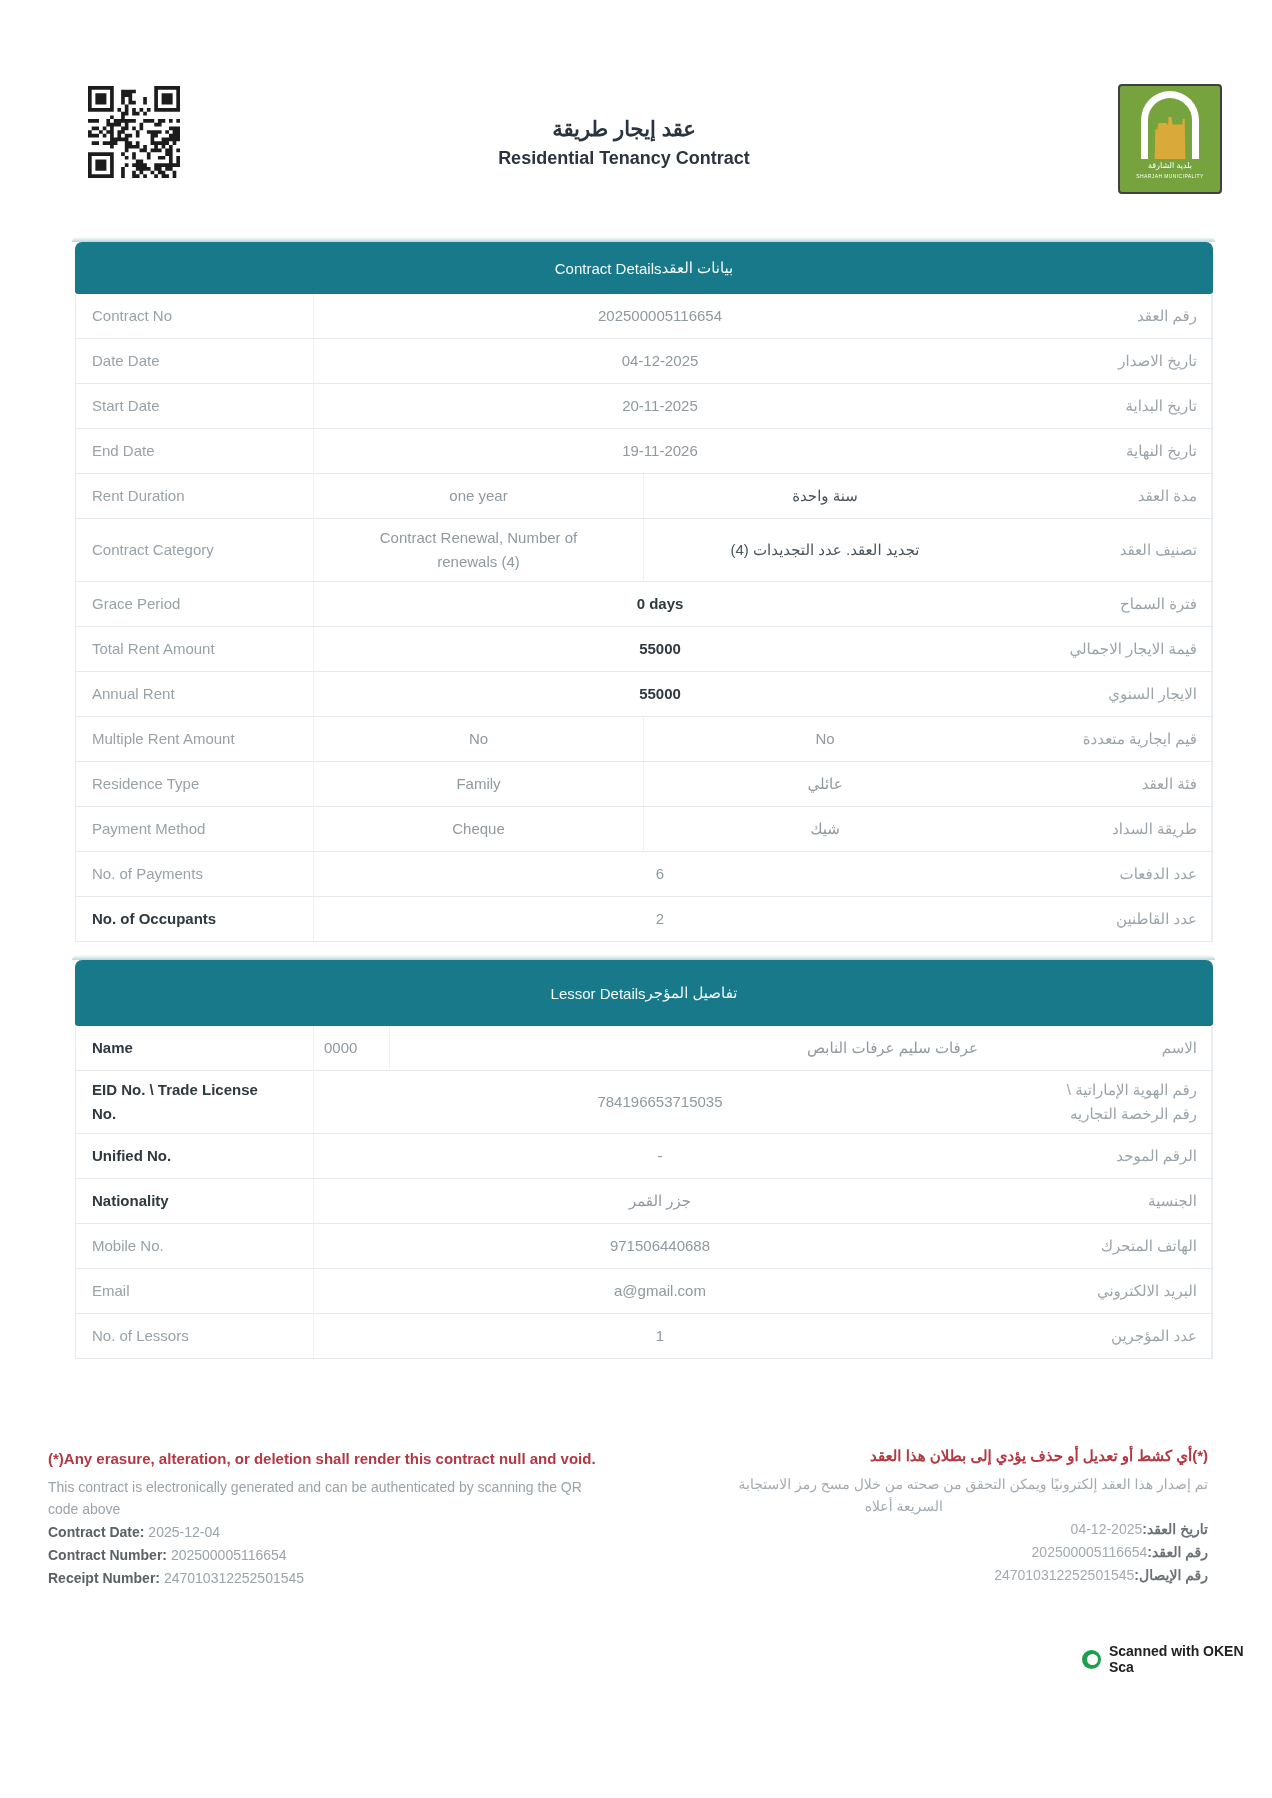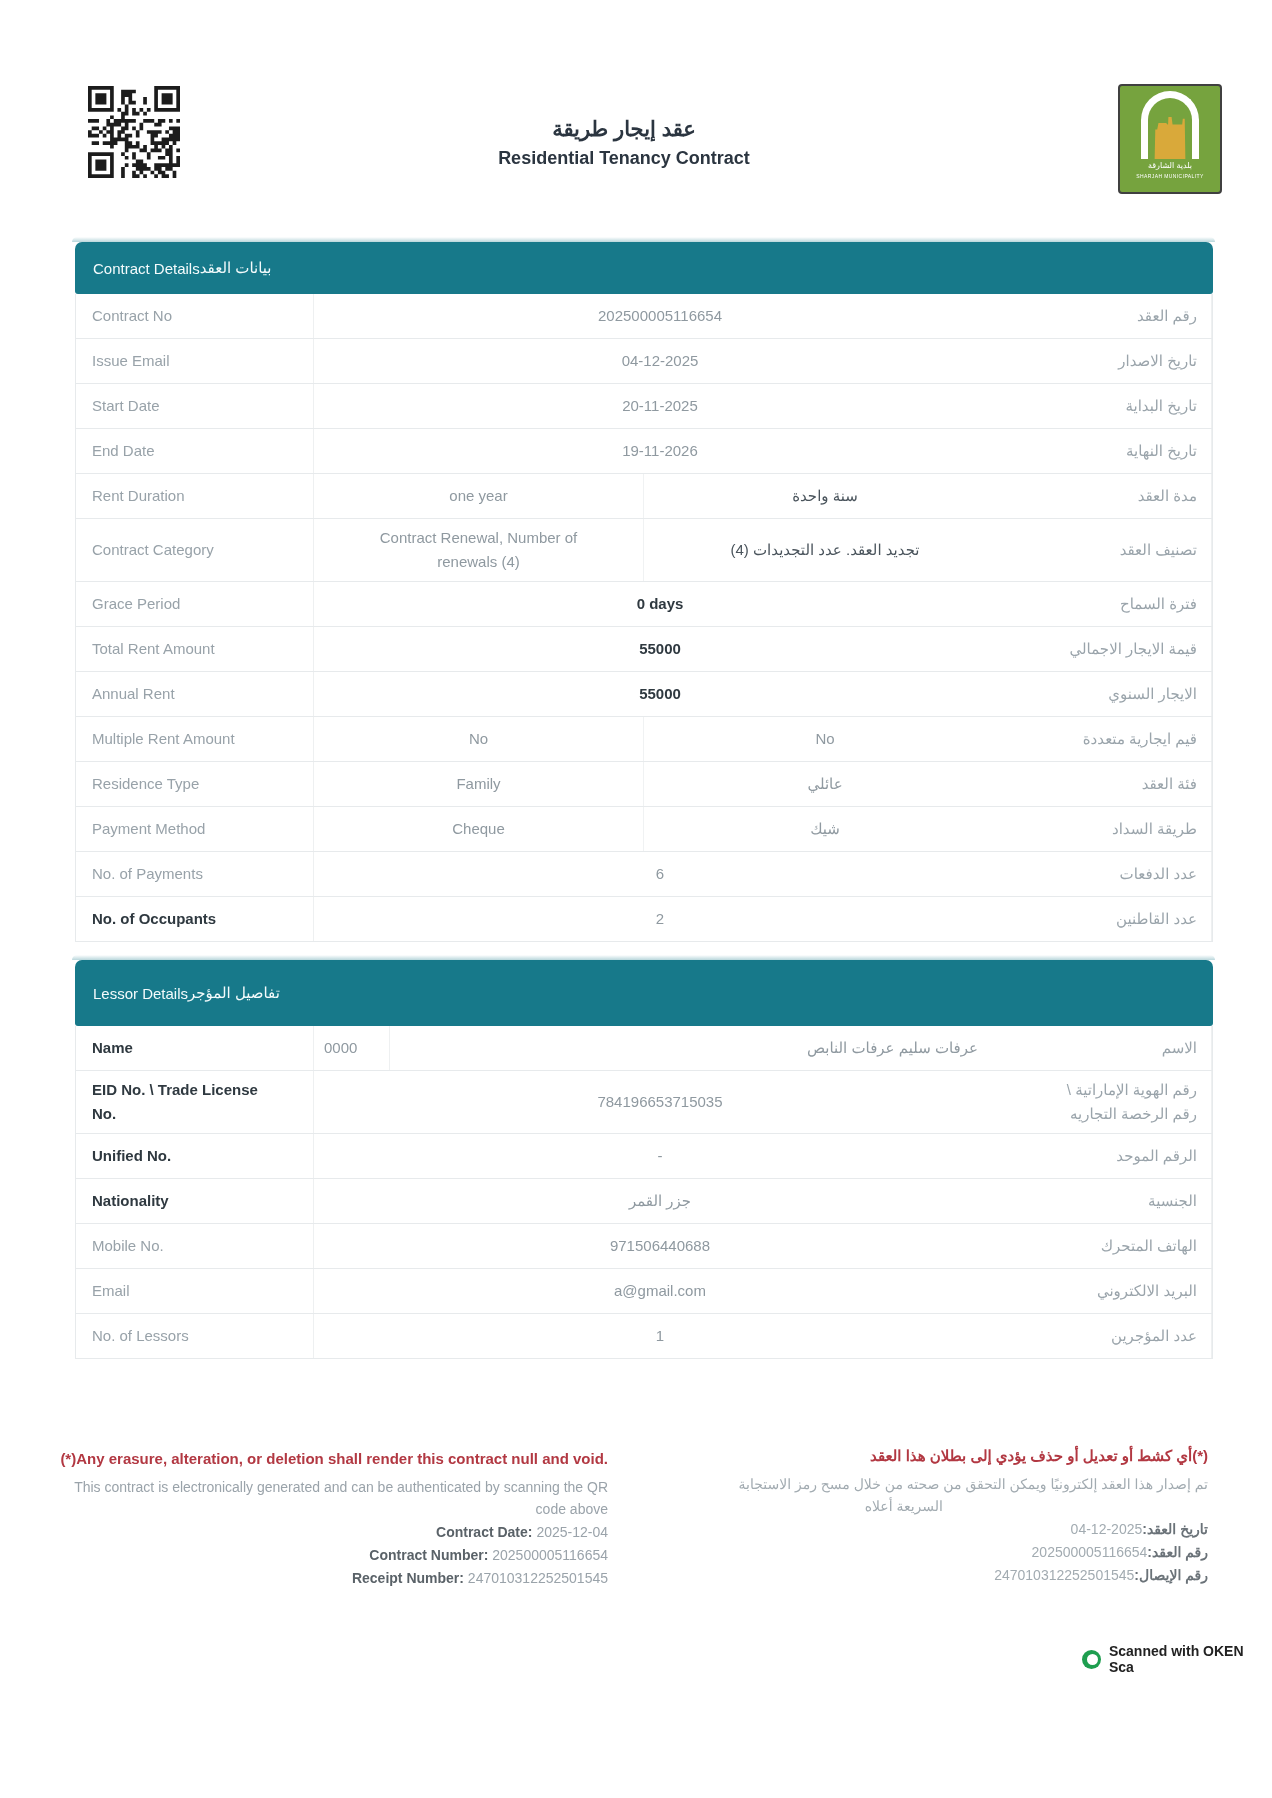--- a/index.html
+++ b/index.html
@@ -17,41 +17,41 @@
   .arch{width:58px;height:68px;margin:5px auto 0;border:7px solid #fff;border-bottom:none;
         border-radius:32px 32px 0 0;position:relative;box-sizing:border-box;}
   .mosque{position:absolute;bottom:0;left:50%;transform:translateX(-50%);width:32px;height:42px;
         background:#d9a93a;clip-path:polygon(45% 0,55% 0,58% 18%,88% 18%,90% 4%,96% 4%,98% 100%,2% 100%,4% 30%,10% 30%,14% 14%,38% 14%,42% 18%,44% 18%);}
   .logo-txt{color:#ffffff;line-height:8px;}
   .logo-txt.ar{font-size:8px;margin-top:3px;direction:rtl;}
   .logo-txt.en{font-size:5px;letter-spacing:.4px;margin-top:2px;}
   
   .dtable{position:absolute;left:75px;width:1138px;}
   .dtable .bar{position:relative;height:52px;background:#17798a;border-radius:7px 7px 3px 3px;
-        display:flex;align-items:center;justify-content:flex-start;padding:12px 18px;box-sizing:border-box;}
+        display:flex;align-items:center;justify-content:center;padding:12px 18px;box-sizing:border-box;}
   .dtable .bar::before{content:'';position:absolute;left:-3px;right:-2px;top:-5px;height:5px;
         background:linear-gradient(to bottom,rgba(23,121,138,0),rgba(23,121,138,.30));border-radius:7px 7px 0 0;}
   .bar-en,.bar-ar{color:#f4fbfc;font-size:15px;}
   .bar-ar{direction:rtl;}
   .rows{background:#fff;border:1px solid #e7eaec;border-top:none;box-sizing:border-box;}
   .t-row{display:flex;min-height:44px;border-top:1px solid #e7eaec;align-items:stretch;}
   .t-row:first-child{border-top:none;}
   .t-row.tall{min-height:62px;}
   .cell{display:flex;align-items:center;font-size:15px;white-space:pre-line;box-sizing:border-box;}
   .label-en{width:238px;padding-left:16px;color:#98a2a9;border-right:1px solid #eef0f1;line-height:24px;}
   .label-ar{width:206px;padding-right:14px;color:#9aa4ab;direction:rtl;justify-content:flex-start;
         border-right:1px solid #eef0f1;text-align:right;line-height:24px;margin-left:auto;}
   .val{color:#8f99a0;justify-content:center;text-align:center;line-height:24px;}
   .val-single{flex:1;}
   .val-en2{width:330px;border-right:1px solid #f0f2f3;}
   .val-ar2{flex:1;direction:rtl;}
   .dark{color:#2f3940;font-weight:600;}
   .ardark{color:#4a545c;}
   
-  .footer-en{position:absolute;left:48px;top:1448px;width:560px;font-size:14px;color:#9aa3aa;line-height:22px;text-align:right;}
+  .footer-en{position:absolute;left:48px;top:1448px;width:560px;font-size:14px;color:#9aa3aa;line-height:22px;}
   .f-warn{color:#b23842;font-weight:bold;font-size:15px;margin-bottom:6px;}
   .f-kv{margin-top:1px;}
   .f-kv b{color:#5a6268;font-weight:bold;}
   .footer-ar{position:absolute;right:64px;top:1445px;width:600px;direction:rtl;text-align:right;
         font-size:14px;color:#a2abb1;line-height:22px;}
   .footer-ar .f-warn{font-size:15px;}
   .f-note2-ar{display:block;margin-right:265px;}
   .footer-ar .f-kv b{color:#6a7278;}
   
   .scan-badge{position:absolute;left:1082px;top:1643px;display:flex;align-items:center;gap:8px;}
@@ -86,21 +86,21 @@
       <span class="bar-en">Contract Details</span>
       <span class="bar-ar">بيانات العقد</span>
     </div>
     <div class="rows" id="contract-rows">
         <div class="t-row">
           <div class="cell label-en">Contract No</div>
           <div class="cell val val-single">202500005116654</div>
           <div class="cell label-ar">رقم العقد</div>
         </div>
         <div class="t-row">
-          <div class="cell label-en">Issue Email</div>
+          <div class="cell label-en">Date Date</div>
           <div class="cell val val-single">04-12-2025</div>
           <div class="cell label-ar">تاريخ الاصدار</div>
         </div>
         <div class="t-row">
           <div class="cell label-en">Start Date</div>
           <div class="cell val val-single">20-11-2025</div>
           <div class="cell label-ar">تاريخ البداية</div>
         </div>
         <div class="t-row">
           <div class="cell label-en">End Date</div>

